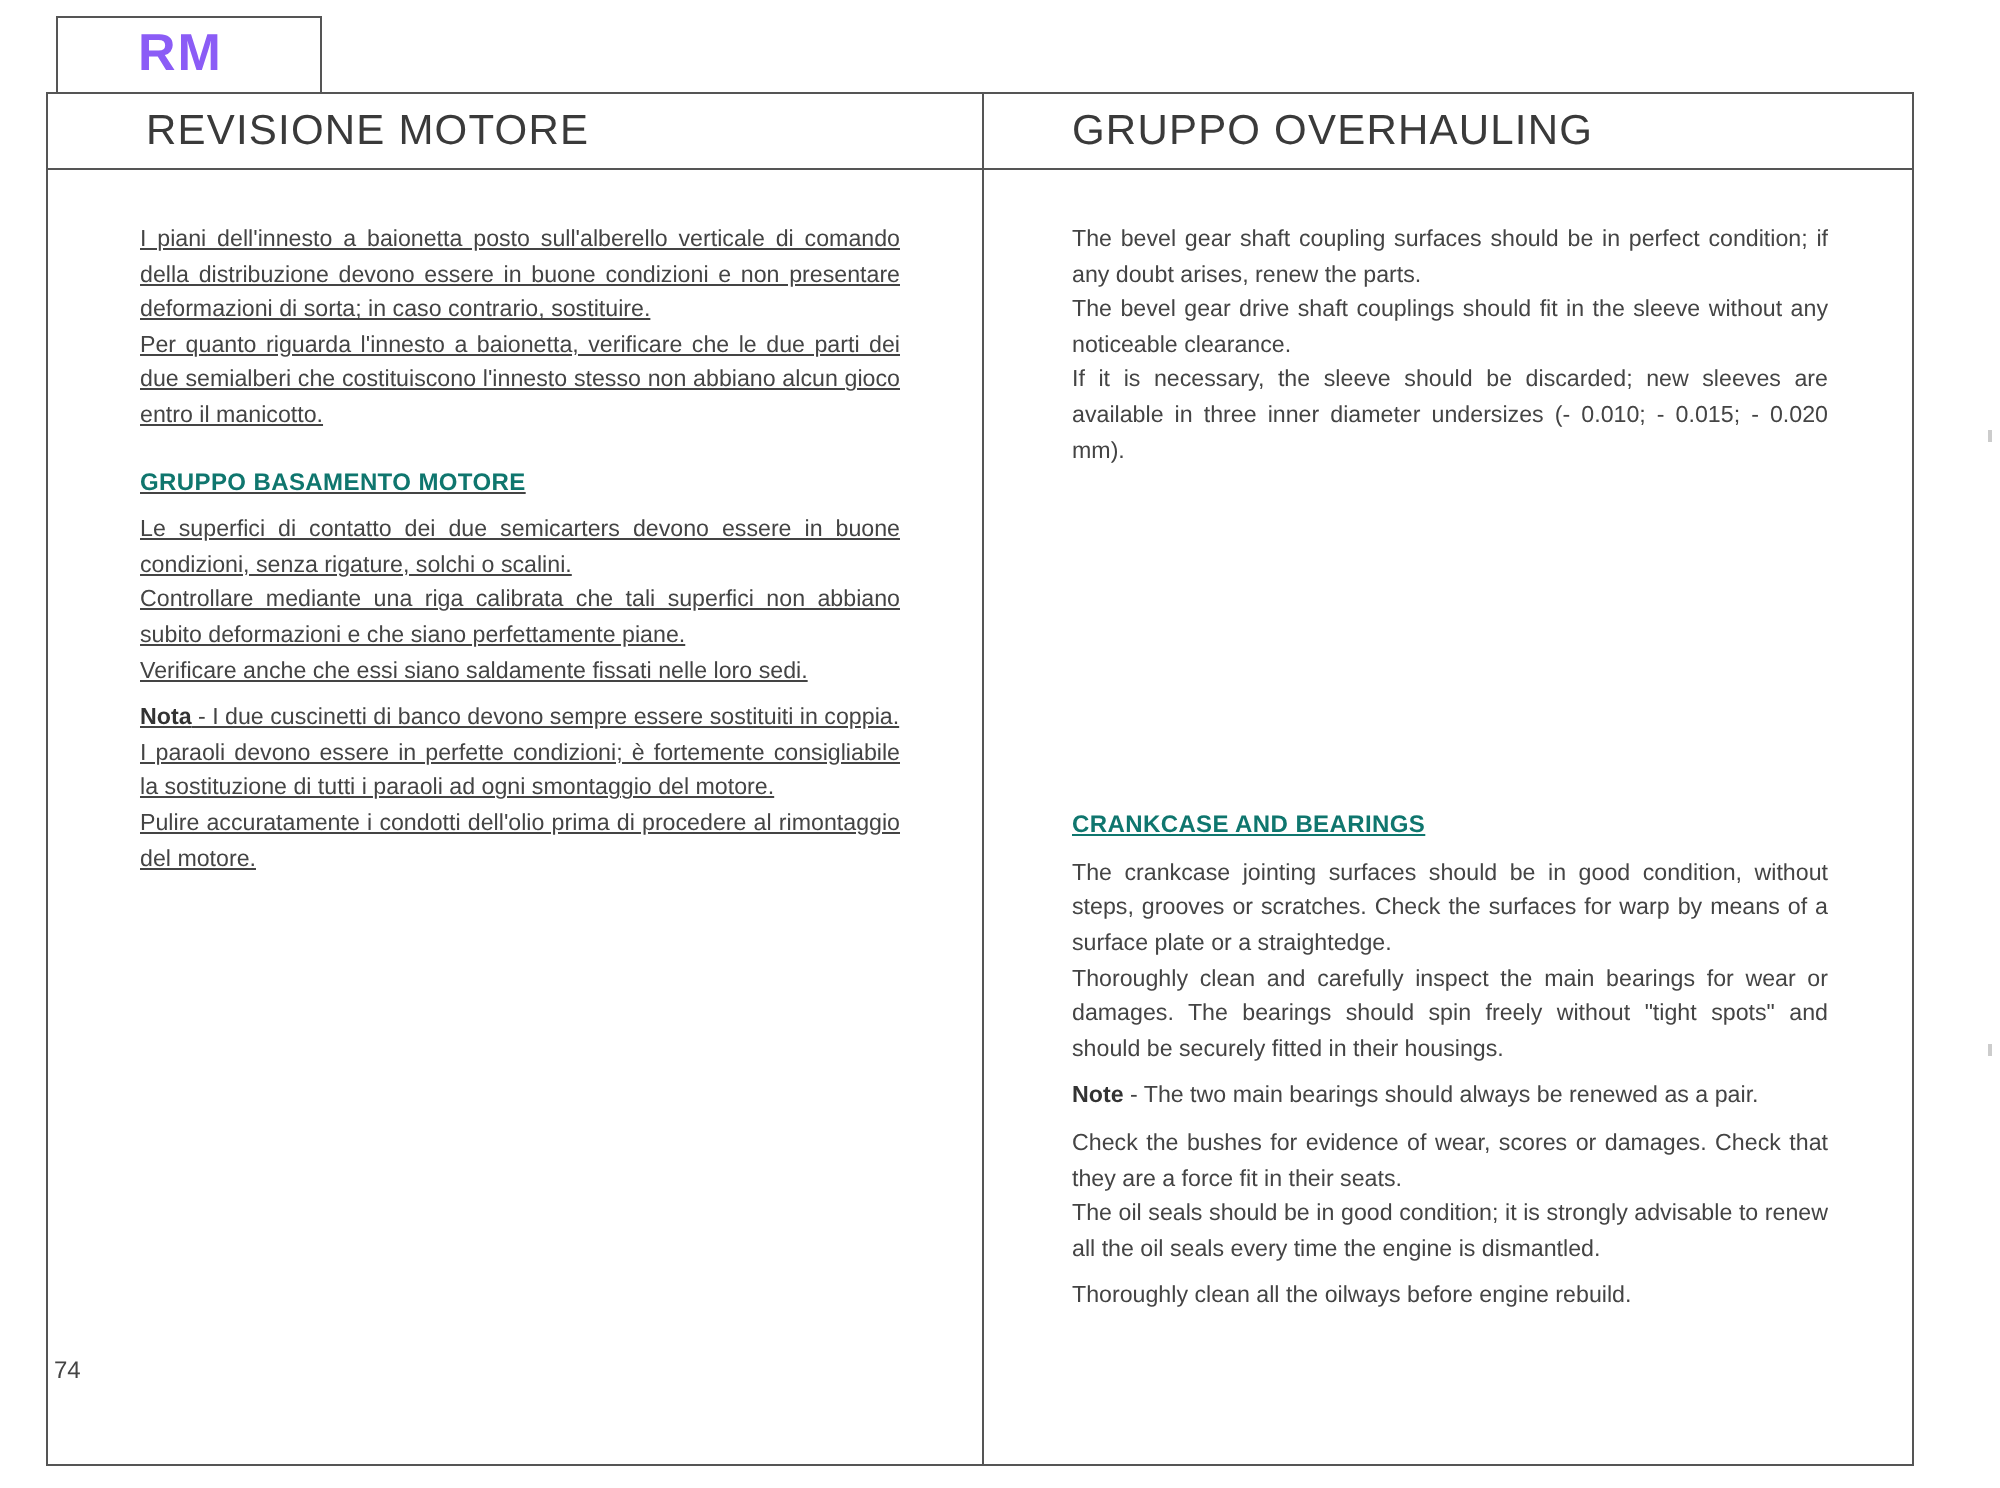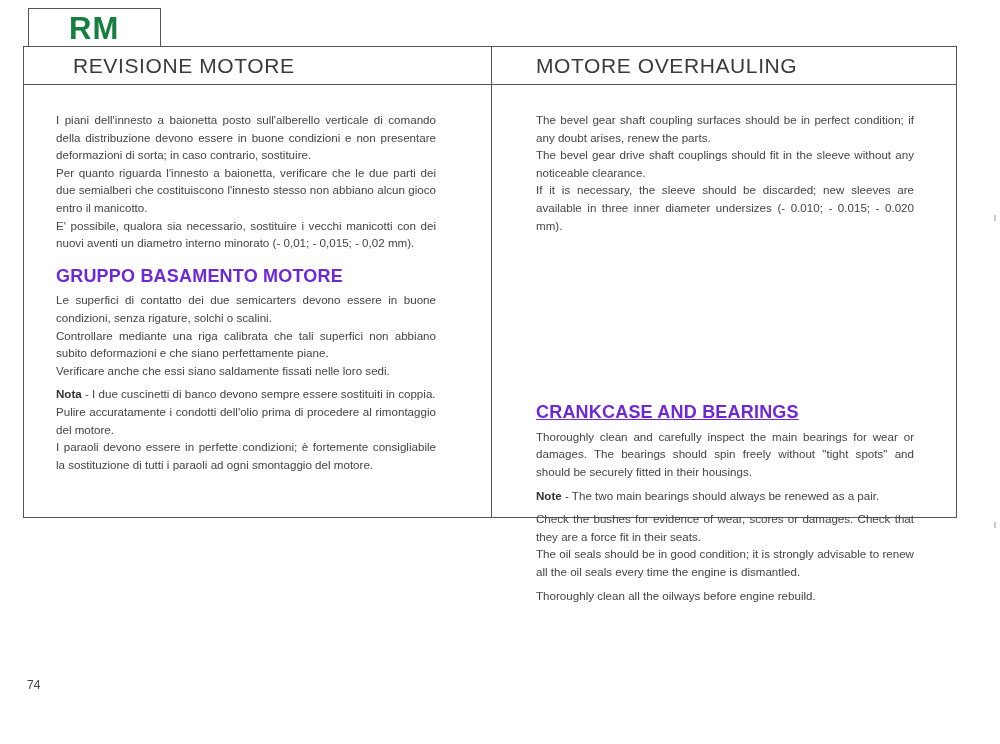--- a/index.html
+++ b/index.html
@@ -12,27 +12,27 @@
     }
     .page { position: relative; width: 1000px; height: 744px; }
     .tab {
       position: absolute; left: 28px; top: 8px;
       width: 133px; height: 38px;
       border: 1.5px solid #555; border-bottom: none;
       box-sizing: border-box;
     }
     .tab-label {
       position: absolute; left: 40px; top: 2px;
-      font-size: 31px; font-weight: bold; color: #15803d;
+      font-size: 26px; font-weight: bold; color: #8b5cf6;
       letter-spacing: 1px;
       text-align: right;
     }
     .frame {
       position: absolute; left: 23px; top: 46px;
-      width: 934px; height: 472px;
+      width: 934px; height: 687px;
       border: 1.5px solid #555; box-sizing: border-box;
     }
     .head-row {
       position: absolute; left: 0; top: 0; width: 100%; height: 38px;
       border-bottom: 1.5px solid #555; box-sizing: border-box;
     }
     .divider {
       position: absolute; left: 467px; top: 0; bottom: 0;
       width: 0; border-left: 1.5px solid #555;
     }
@@ -41,26 +41,26 @@
       font-size: 21px; color: #3a3a3a; letter-spacing: 0.6px;
     }
     .col-title.left { left: 49px; }
     .col-title.right { left: 512px; }
     .col {
       position: absolute; top: 64px;
       width: 380px;
       font-size: 11.6px; line-height: 17.6px; color: #444;
       text-align: justify;
     }
-    .col.left { left: 32px; }
+    .col.left { left: 46px; text-decoration: underline; }
     .col.right { left: 512px; width: 378px; }
     .col p { margin: 0; }
     .col p.gap { margin-top: 6px; }
     .sub {
-      font-weight: bold; font-size: 18px; color: #6d28d9;
+      font-weight: bold; font-size: 12px; color: #0f766e;
       margin: 0; letter-spacing: 0.2px;
     }
     .note-label { font-weight: bold; color: #333; margin-top: 41px; }
     .page-num {
       position: absolute; left: 27px; top: 678px;
       font-size: 12px; color: #444;
     }
     .speck {
       position: absolute; width: 2px; height: 6px; background: #ccc;
     }
@@ -72,48 +72,48 @@
 
   <div class="tab">
     <span class="tab-label">RM</span>
   </div>
 
   <div class="frame">
     <div class="head-row"></div>
     <div class="divider"></div>
 
     <div class="col-title left">REVISIONE MOTORE</div>
-    <div class="col-title right">MOTORE OVERHAULING</div>
+    <div class="col-title right">GRUPPO OVERHAULING</div>
 
     <div class="col left">
       <p>I piani dell'innesto a baionetta posto sull'alberello verticale di comando della distribuzione devono essere in buone condizioni e non presentare deformazioni di sorta; in caso contrario, sostituire.</p>
       <p>Per quanto riguarda l'innesto a baionetta, verificare che le due parti dei due semialberi che costituiscono l'innesto stesso non abbiano alcun gioco entro il manicotto.</p>
-      <p>E' possibile, qualora sia necessario, sostituire i vecchi manicotti con dei nuovi aventi un diametro interno minorato (- 0,01; - 0,015; - 0,02 mm).</p>
 
       <p class="sub" style="margin-top:16px;margin-bottom:6px;">GRUPPO BASAMENTO MOTORE</p>
 
       <p>Le superfici di contatto dei due semicarters devono essere in buone condizioni, senza rigature, solchi o scalini.</p>
       <p>Controllare mediante una riga calibrata che tali superfici non abbiano subito deformazioni e che siano perfettamente piane.</p>
       <p>Verificare anche che essi siano saldamente fissati nelle loro sedi.</p>
 
       <p class="gap">
         <span class="note-label">Nota</span><span> - I due cuscinetti di banco devono sempre essere sostituiti in coppia.</span>
       </p>
 
+      <p>I paraoli devono essere in perfette condizioni; è fortemente consigliabile la sostituzione di tutti i paraoli ad ogni smontaggio del motore.</p>
       <p>Pulire accuratamente i condotti dell'olio prima di procedere al rimontaggio del motore.</p>
-      <p>I paraoli devono essere in perfette condizioni; è fortemente consigliabile la sostituzione di tutti i paraoli ad ogni smontaggio del motore.</p>
     </div>
 
     <div class="col right">
       <p>The bevel gear shaft coupling surfaces should be in perfect condition; if any doubt arises, renew the parts.</p>
       <p>The bevel gear drive shaft couplings should fit in the sleeve without any noticeable clearance.</p>
       <p>If it is necessary, the sleeve should be discarded; new sleeves are available in three inner diameter undersizes (- 0.010; - 0.015; - 0.020 mm).</p>
 
       <p class="sub" style="margin-top:170px;margin-bottom:6px;text-decoration:underline;">CRANKCASE AND BEARINGS</p>
 
+      <p>The crankcase jointing surfaces should be in good condition, without steps, grooves or scratches. Check the surfaces for warp by means of a surface plate or a straightedge.</p>
       <p>Thoroughly clean and carefully inspect the main bearings for wear or damages. The bearings should spin freely without "tight spots" and should be securely fitted in their housings.</p>
 
       <p class="gap">
         <span class="note-label">Note</span><span> - The two main bearings should always be renewed as a pair.</span>
       </p>
 
       <p class="gap">Check the bushes for evidence of wear, scores or damages. Check that they are a force fit in their seats.</p>
       <p>The oil seals should be in good condition; it is strongly advisable to renew all the oil seals every time the engine is dismantled.</p>
       <p class="gap">Thoroughly clean all the oilways before engine rebuild.</p>
     </div>

